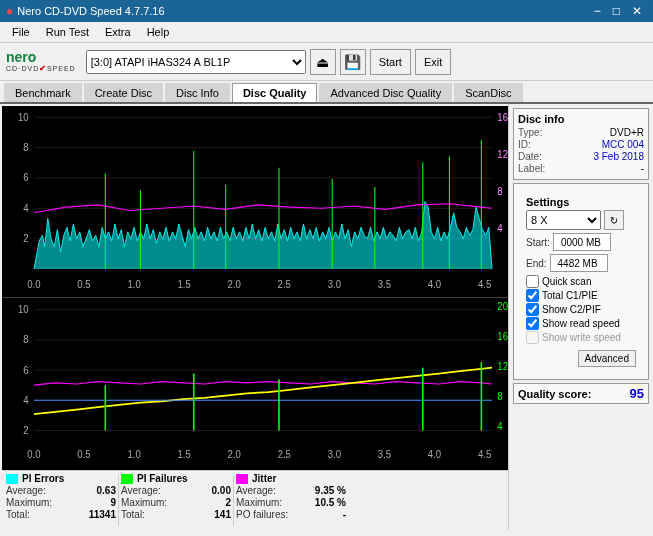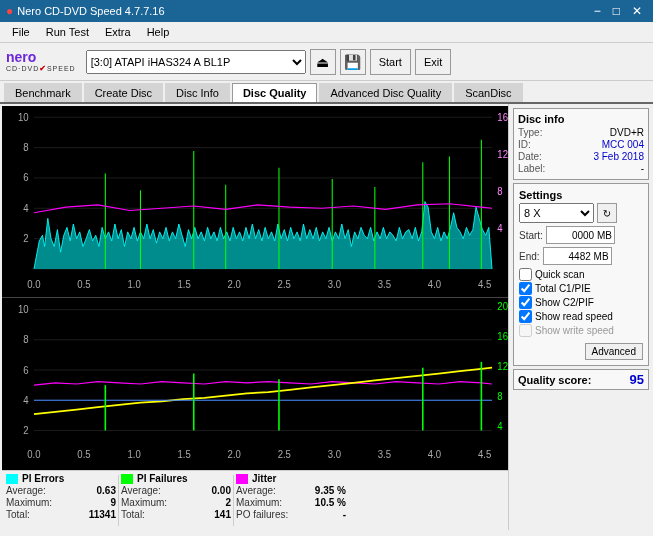--- a/index.html
+++ b/index.html
@@ -32,25 +32,25 @@
     
     .right-panel { width: 145px; padding: 4px; background: #f0f0f0; display: flex; flex-direction: column; gap: 3px; border-left: 1px solid #ccc; }
     
     .disc-info-section { border: 1px solid #999; padding: 4px; background: #f8f8f8; }
     .section-title { font-weight: bold; font-size: 11px; margin-bottom: 2px; }
     .info-row { display: flex; justify-content: space-between; font-size: 10px; margin-bottom: 1px; }
     .info-label { color: #555; }
     .info-value { color: #000; font-weight: normal; }
     .info-value.blue { color: #0000cc; }
     
-    .settings-section { border: 1px solid #999; padding: 5px; background: #f8f8f8; }
+    .settings-section { border: 1px solid #999; padding: 12px; background: #f8f8f8; }
     .settings-row { display: flex; align-items: center; gap: 3px; margin-bottom: 3px; }
     .speed-select { height: 20px; font-size: 11px; width: 75px; }
     .refresh-btn { width: 20px; height: 20px; border: 1px solid #999; background: #f0f0f0; cursor: pointer; font-size: 10px; }
-    .mb-input { height: 18px; font-size: 10px; width: 69px; border: 1px solid #999; text-align: right; padding-right: 2px; }
+    .mb-input { height: 18px; font-size: 10px; width: 58px; border: 1px solid #999; text-align: center; padding-right: 2px; }
     .mb-label { font-size: 10px; color: #333; }
     
     .checkbox-row { display: flex; align-items: center; gap: 3px; font-size: 10px; margin-bottom: 1px; }
     .checkbox-row input { margin: 0; }
     .checkbox-row.disabled { color: #999; }
     
     .advanced-btn { margin-top: 2px; padding: 2px 6px; font-size: 10px; background: #f0f0f0; border: 1px solid #999; cursor: pointer; float: right; }
     
     .score-row { display: flex; justify-content: space-between; align-items: center; font-size: 11px; font-weight: bold; padding: 2px 4px; border: 1px solid #999; background: #f8f8f8; }
     
@@ -84,21 +84,21 @@
 
 <div class="menu-bar">
   <span class="menu-item">File</span>
   <span class="menu-item">Run Test</span>
   <span class="menu-item">Extra</span>
   <span class="menu-item">Help</span>
 </div>
 
 <div class="toolbar">
   <div style="margin-right:6px;">
-    <div style="font-size:14px; font-weight:bold; color:#6d28d9; line-height:1;">nero</div>
+    <div style="font-size:14px; font-weight:bold; color:#15803d; line-height:1;">nero</div>
     <div style="font-size:7px; color:#333; letter-spacing:1px;">CD·DVD<span style="font-size:8px; font-weight:bold; color:#cc0000;">✔</span>SPEED</div>
   </div>
   <select class="drive-select">
     <option>[3:0]  ATAPI iHAS324  A BL1P</option>
   </select>
   <div class="toolbar-icon-btn" title="Eject">⏏</div>
   <div class="toolbar-icon-btn" title="Save">💾</div>
   <button class="toolbar-btn">Start</button>
   <button class="toolbar-btn">Exit</button>
 </div>

